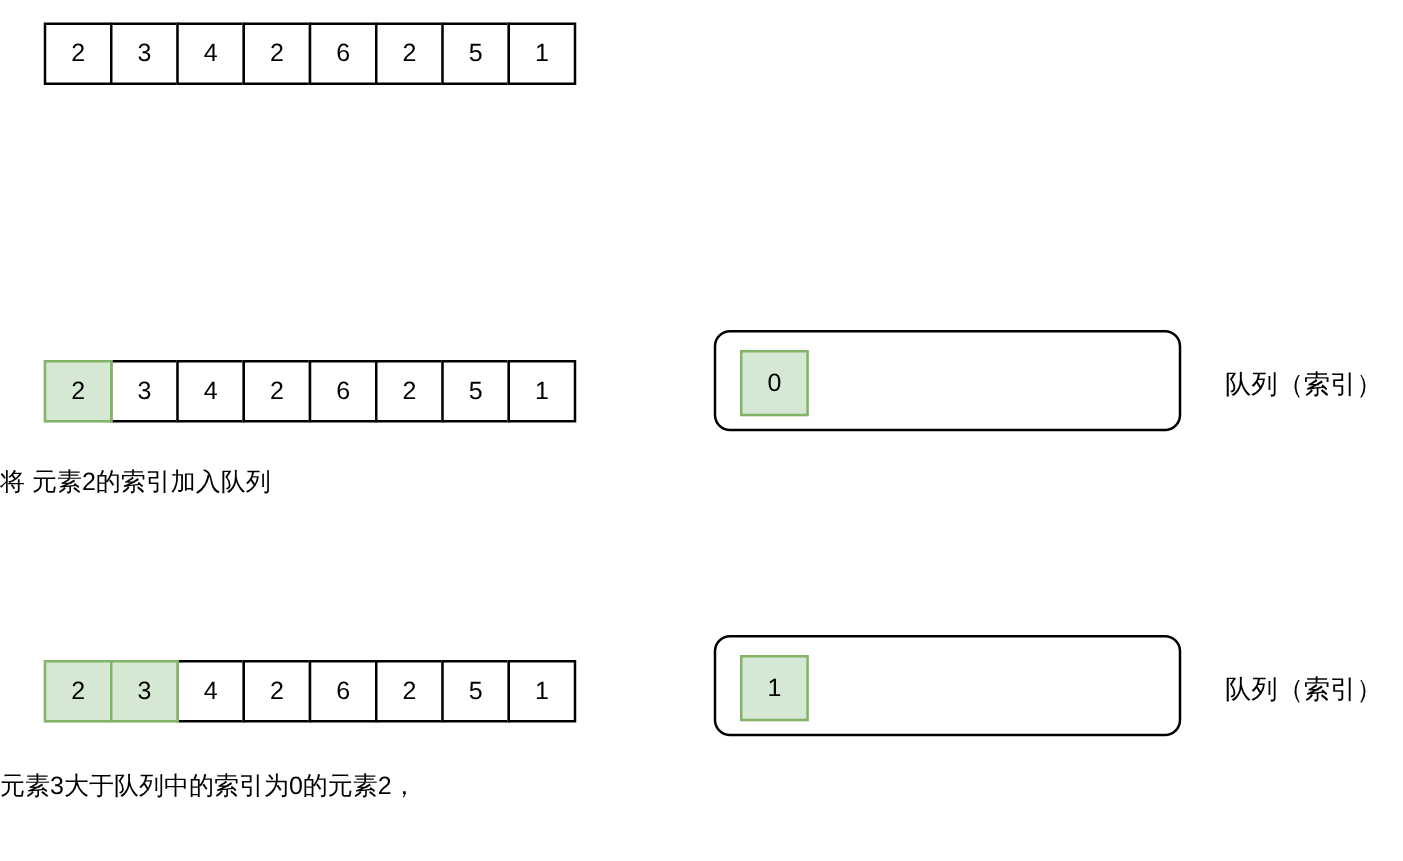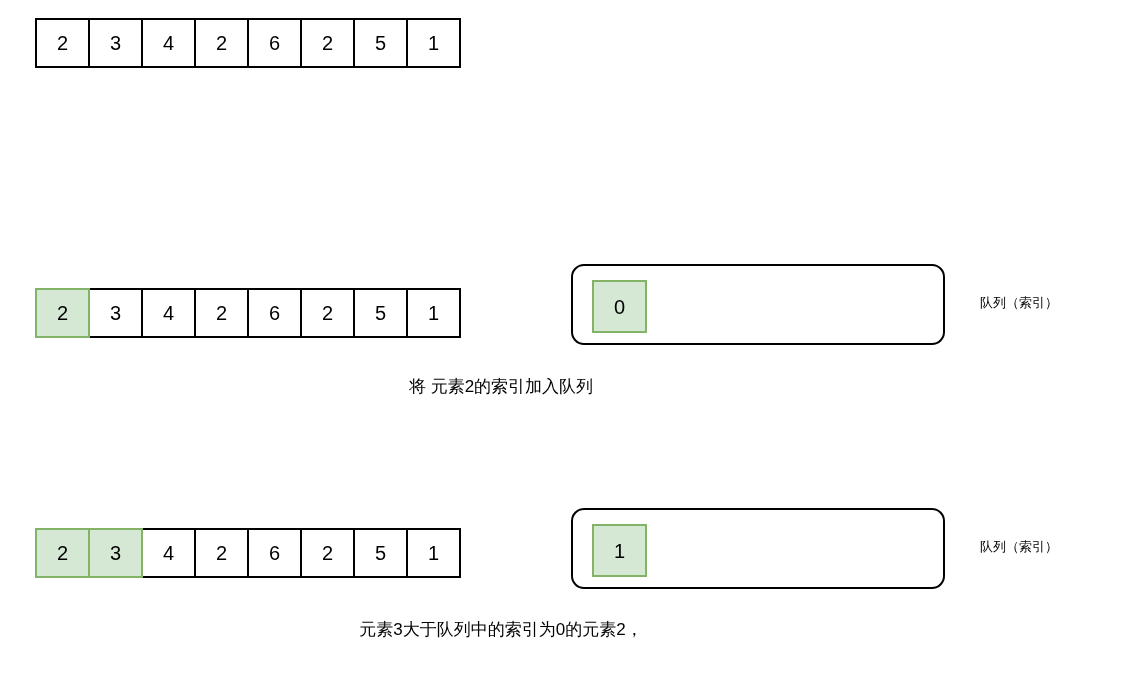--- a/index.html
+++ b/index.html
@@ -74,30 +74,30 @@
     align-items: center;
     justify-content: center;
     font-size: 20px;
     line-height: 1;
     color: #000000;
   }
 
   
   .side-label {
     position: absolute;
-    font-size: 13px;
+    font-size: 21px;
     line-height: 1.2;
     white-space: nowrap;
     color: #000000;
   }
   .caption {
     position: absolute;
-    font-size: 17px;
+    font-size: 20px;
     line-height: 25px;
-    text-align: center;
+    text-align: left;
     white-space: nowrap;
     color: #000000;
   }
   .caption .line {
     display: block;
   }
 </style>
 </head>
 <body>
 

